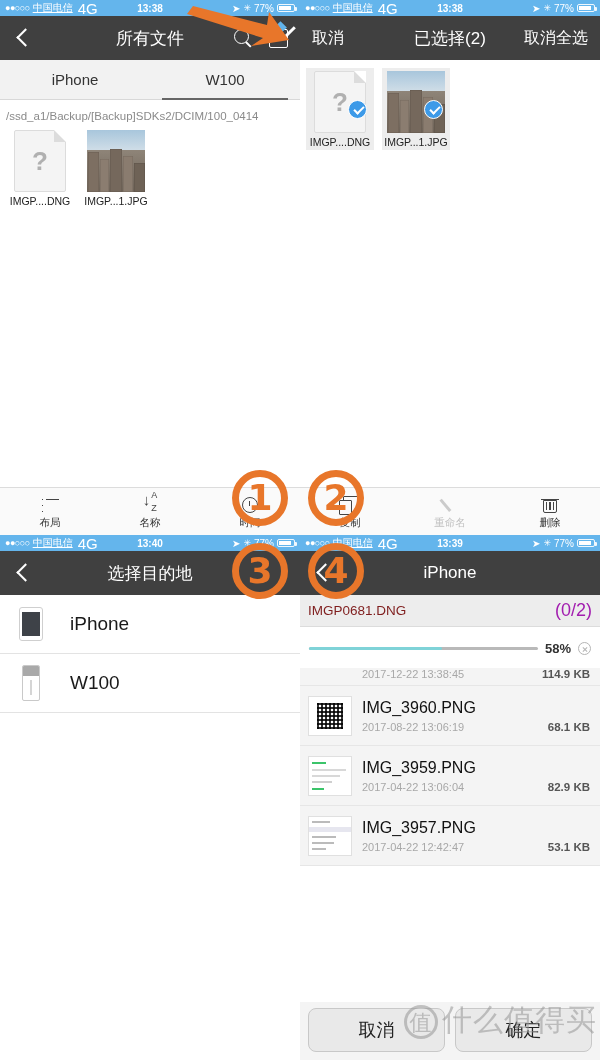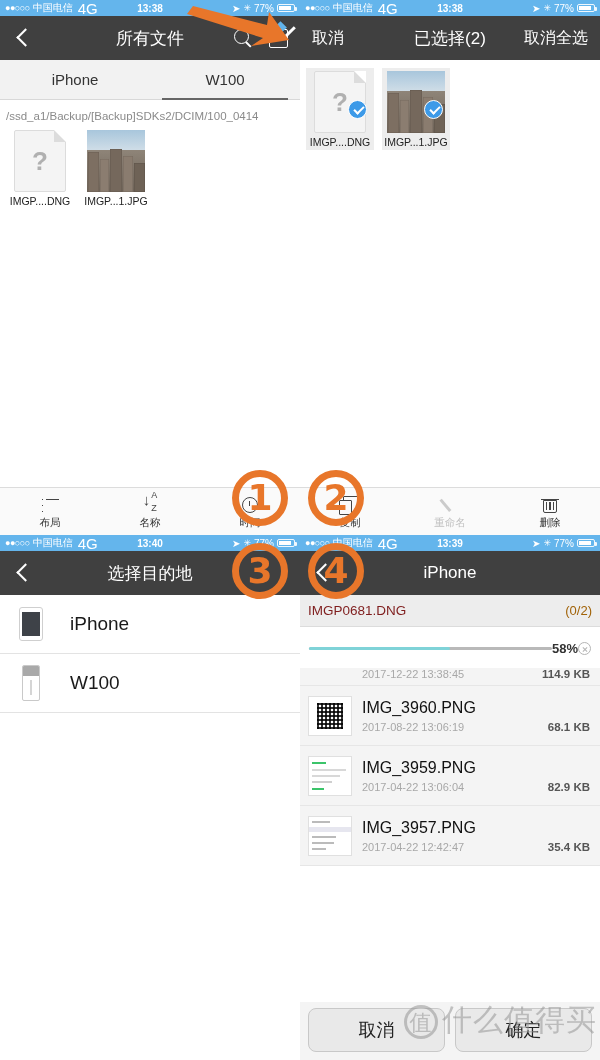--- a/index.html
+++ b/index.html
@@ -11,21 +11,21 @@
   .panel { position:absolute; overflow:hidden; background:#fff; }
   .p1 { left:0;   top:0;   width:300px; height:535px; }
   .p2 { left:300px; top:0; width:300px; height:535px; }
   .p3 { left:0;   top:535px; width:300px; height:525px; }
   .p4 { left:300px; top:535px; width:300px; height:525px; }
 
   
   .statusbar { height:16px; display:flex; align-items:center; padding:0 5px;
     font-size:10px; color:#fff; background:#64b5ec; letter-spacing:0; }
   .sb-dots { letter-spacing:-0.5px; font-size:9px; margin-right:3px; }
-  .sb-carrier { font-size:10px; margin-right:5px; }
+  .sb-carrier { font-size:10px; margin-right:5px;text-decoration:underline; }
   .sb-net { font-size:15px; margin-right:0; }
   .sb-time { position:absolute; left:0; right:0; text-align:center; font-size:10px;
     font-weight:bold; pointer-events:none; }
   .sb-right { margin-left:auto; display:flex; align-items:center; gap:3px; z-index:2; }
   .sb-batt { width:18px; height:8px; border:1px solid rgba(255,255,255,.9);
     border-radius:2px; position:relative; display:inline-block; }
   .sb-batt i { position:absolute; left:1px; top:1px; bottom:1px; width:76%;
     background:#fff; display:block; }
   .sb-batt:after { content:""; position:absolute; right:-3px; top:2px; width:2px;
     height:4px; background:rgba(255,255,255,.9); border-radius:0 1px 1px 0; }
@@ -131,22 +131,22 @@
   .usb-ico:before { content:""; position:absolute; left:0; right:0; top:0; height:10px;
     background:#a9a9a9; }
   .usb-ico:after { content:""; position:absolute; left:7px; top:14px; width:1.5px; height:15px;
     background:#d5d5d5; }
   .dest-label { font-size:19px; color:#1a1a1a; margin-left:22px; }
 
   
   .xfer-head { display:flex; align-items:center; height:32px; padding:0 8px;
     background:#ededed; border-bottom:1px solid #dcdcdc; }
   .xfer-name { font-size:13.5px; color:#7f1d1d; }
-  .xfer-count { margin-left:auto; font-size:13px; color:#a16207; }
-  .prog-wrap { display:flex; align-items:center; padding:14px 9px 12px 9px; }
+  .xfer-count { margin-left:auto; font-size:18px; color:#a21caf; }
+  .prog-wrap { display:flex; align-items:center; gap:7px; padding:14px 9px 12px 9px; }
   .prog-track { flex:1; height:2.5px; background:#b9b9b9; border-radius:2px; position:relative; }
   .prog-fill { position:absolute; left:0; top:0; bottom:0; background:#7fd3d8; border-radius:2px; }
   .prog-pct { font-size:13px; color:#333; font-weight:bold; }
   .prog-x { width:13px; height:13px; border:1px solid #b5b5b5; border-radius:50%; position:relative; }
   .prog-x:before,.prog-x:after { content:""; position:absolute; left:2.5px; top:5.5px;
     width:6px; height:1px; background:#b5b5b5; }
   .prog-x:before { transform:rotate(45deg); } .prog-x:after { transform:rotate(-45deg); }
 
   .flist { background:#f4f4f4; }
   .frow { display:flex; align-items:center; height:60px; padding:0 8px;
@@ -463,21 +463,21 @@
           <i class="chatline" style="top:4px;width:18px;background:#bbb"></i>
           <i class="chatline" style="top:10px;left:0;width:42px;height:5px;background:#e6e6ef"></i>
           <i class="chatline" style="top:19px;width:24px;background:#bbb"></i>
           <i class="chatline" style="top:25px;width:22px;background:#bbb"></i>
           <i class="chatline" style="top:31px;width:14px;background:#bbb"></i>
         </span>
         <span class="fbody">
           <span class="fname">IMG_3957.PNG</span>
           <span class="fmeta">
             <span class="fdate">2017-04-22 12:42:47</span>
-            <span class="fsize">35.4 KB</span>
+            <span class="fsize">53.1 KB</span>
           </span>
         </span>
       </div>
     </div>
     <div class="btnrow">
       <div class="bigbtn">取消</div>
       <div class="bigbtn">确定</div>
     </div>
   </div>
 

